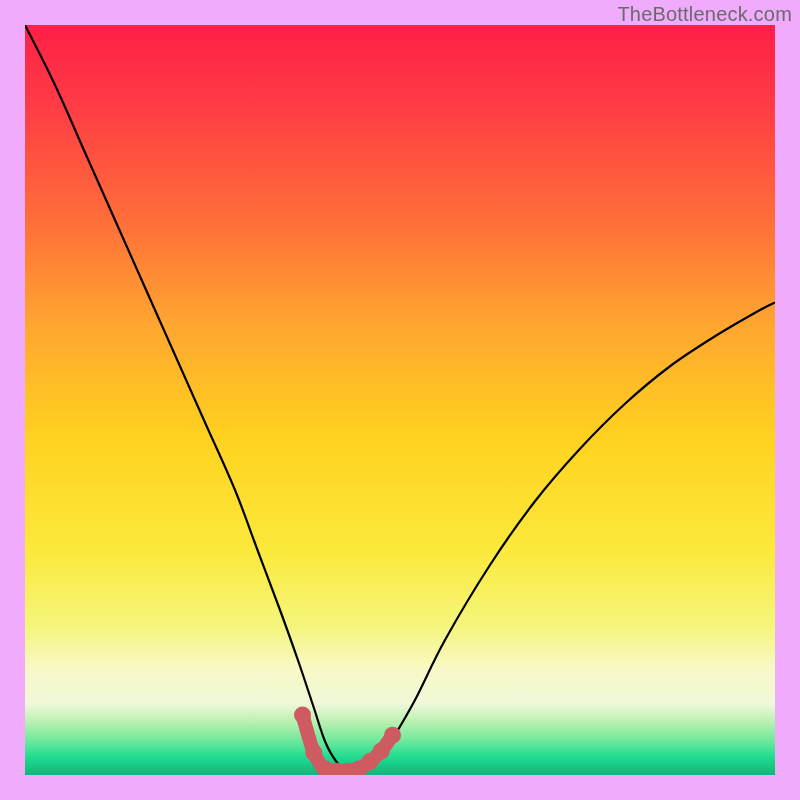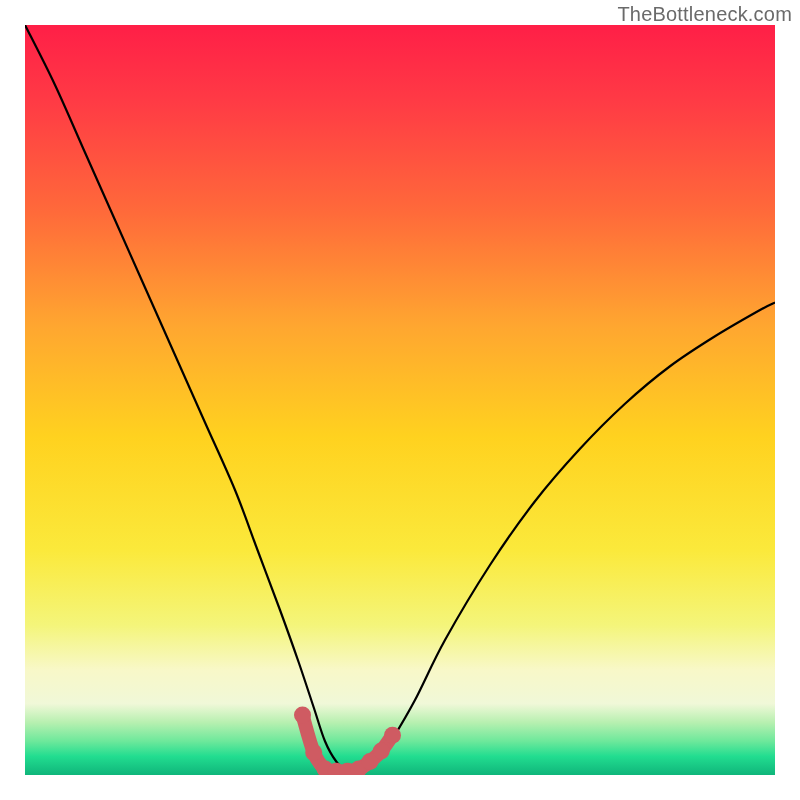--- a/index.html
+++ b/index.html
@@ -8,21 +8,21 @@
     width: 800px;
     height: 800px;
     background: #000;
     overflow: hidden;
     font-family: Arial, Helvetica, sans-serif;
   }
   .frame {
     position: absolute;
     top: 0; left: 0;
     width: 800px; height: 800px;
-    background: #ffffff;
+    background: #f0abfc;
   }
   .plot {
     position: absolute;
     top: 25px;
     left: 25px;
     width: 750px;
     height: 750px;
     overflow: hidden;
   }
   .watermark {

